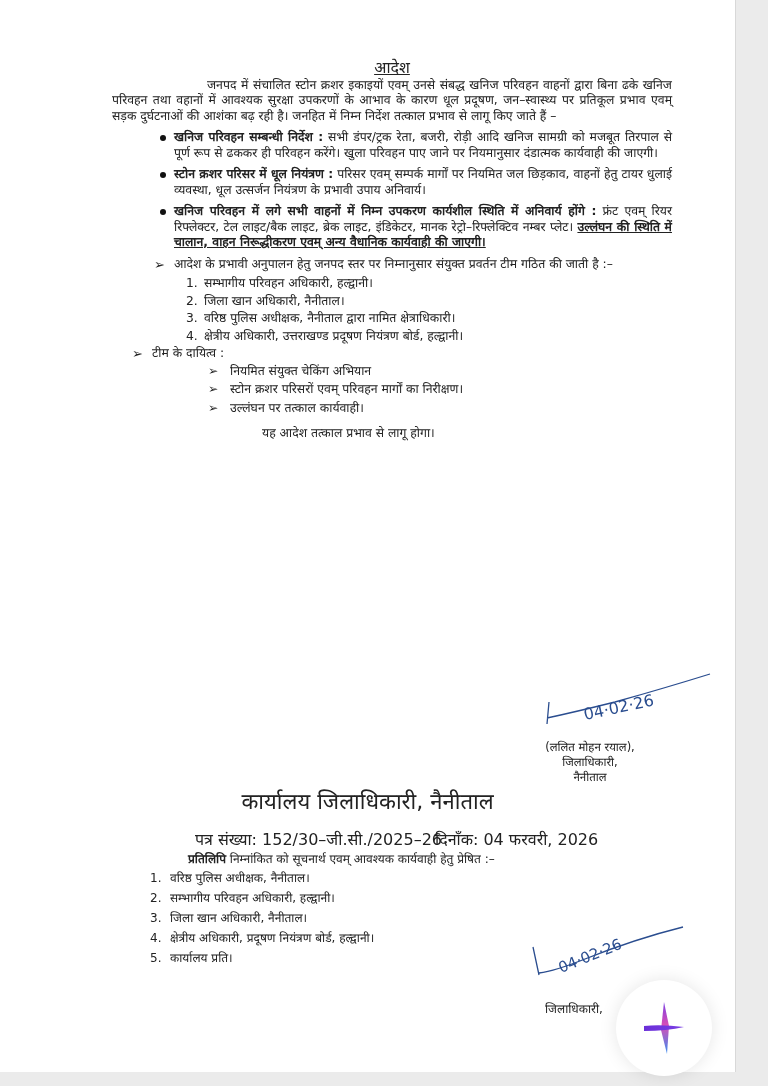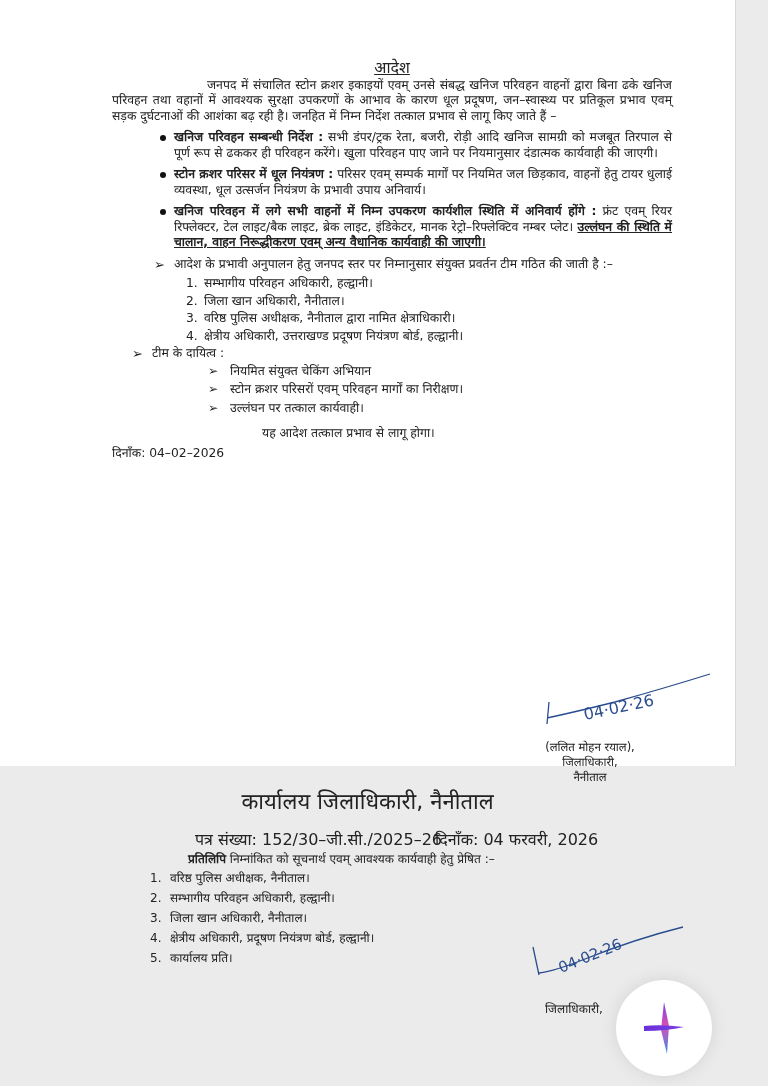--- a/index.html
+++ b/index.html
@@ -5,21 +5,21 @@
   html, body { margin: 0; padding: 0; }
   body {
     width: 768px; height: 1086px; overflow: hidden;
     background: #ebebeb;
     font-family: "DejaVu Sans", sans-serif;
     color: #222;
     position: relative;
   }
   .page {
     position: absolute; left: 0; top: 0;
-    width: 735px; height: 766px;
+    width: 735px; height: 1072px;
     background: #ffffff;
     border-right: 1px solid #d8d8d8;
   }
   .doc {
     position: absolute; left: 112px; top: 60px; width: 560px;
     font-size: 12.3px; line-height: 15.5px;
   }
   .title {
     text-align: center; font-size: 16px; text-decoration: underline;
     margin: 0 0 2px 0; font-weight: normal;
@@ -114,21 +114,20 @@
       <span>टीम के दायित्व :</span>
     </div>
 
     <ul class="duties">
       <li><span class="arr">➢</span><span>नियमित संयुक्त चेकिंग अभियान</span></li>
       <li><span class="arr">➢</span><span>स्टोन क्रशर परिसरों एवम् परिवहन मार्गों का निरीक्षण।</span></li>
       <li><span class="arr">➢</span><span>उल्लंघन पर तत्काल कार्यवाही।</span></li>
     </ul>
 
     <p class="para order-note">यह आदेश तत्काल प्रभाव से लागू होगा।</p>
-    <p class="para date1">दिनाँक: 04–02–2026</p>
   </div>
 
   <svg class="scribble1" viewBox="0 0 180 60">
     <path d="M14 30 L12 52 M12 46 Q40 40 80 30 Q130 16 175 2" stroke="#2a4d8f" stroke-width="1.3" fill="none"></path>
     <text x="50" y="48" font-size="16" fill="#2a4d8f" font-family="DejaVu Sans, sans-serif" transform="rotate(-12 50 48)">04·02·26</text>
   </svg>
 
   <div class="sig1">
     <div>(ललित मोहन रयाल),</div>
     <div>जिलाधिकारी,</div>

